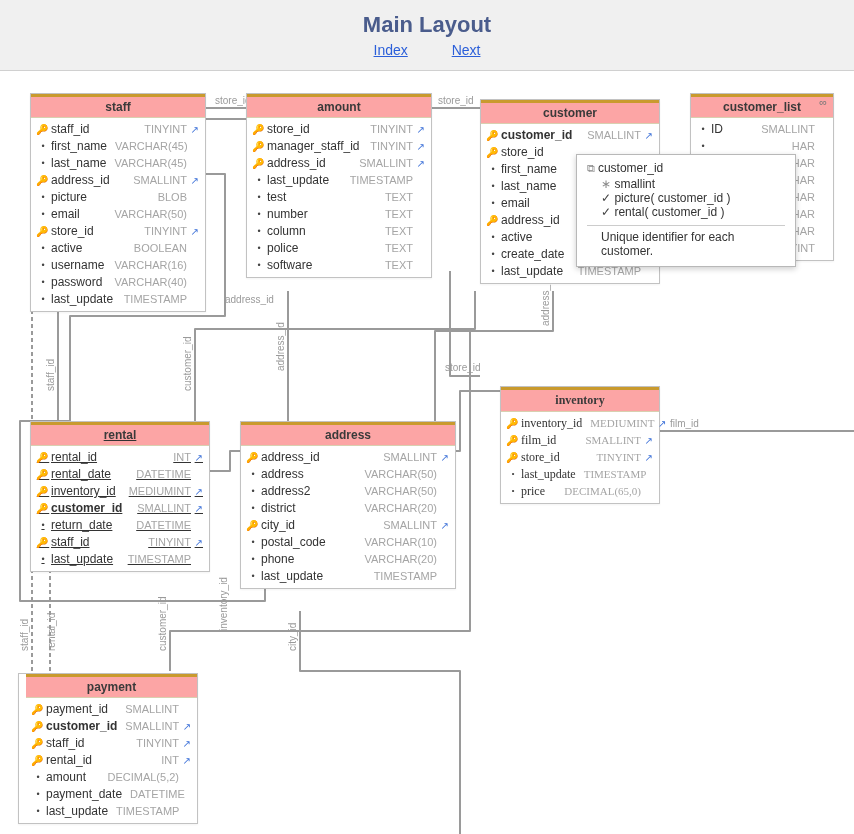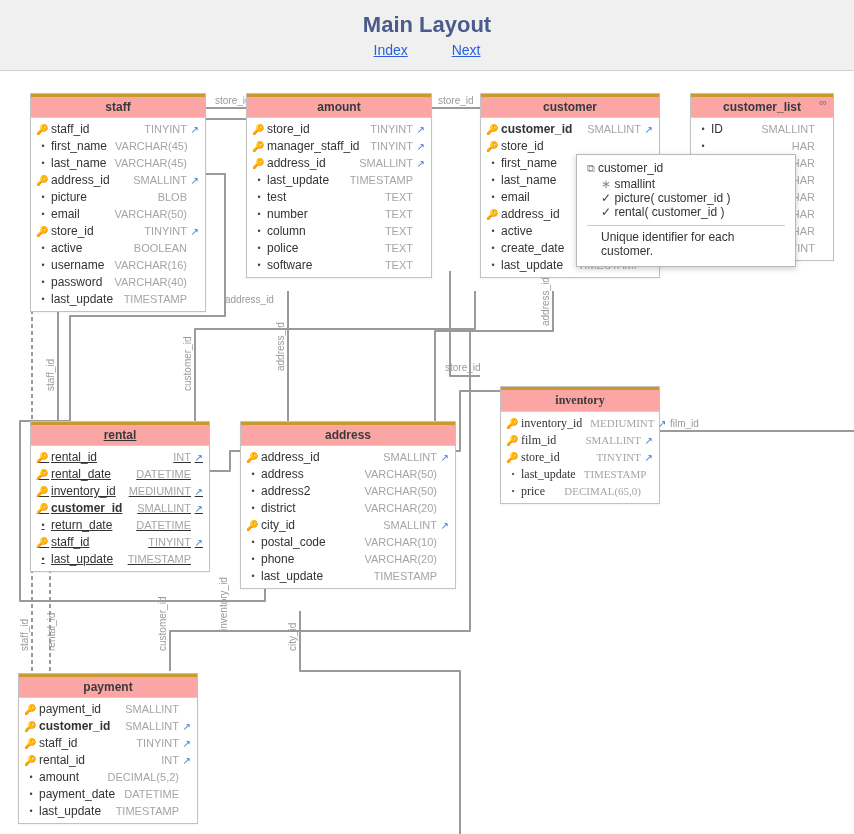--- a/index.html
+++ b/index.html
@@ -316,21 +316,21 @@
         </div>
         <div class="row">
           <span class="icon dot"></span>
           <span class="col-name">software</span>
           <span class="col-type">TEXT</span>
           <span class="fk-mark"></span>
         </div>
       </div>
   </div>
 
-  <div class="entity" id="ent-customer" style="left:480px; top:22px; width:180px;">
+  <div class="entity" id="ent-customer" style="left:480px; top:28px; width:180px;">
     <div class="entity-header">customer</div>
     <div class="entity-body">
         <div class="row">
           <span class="icon key"></span>
           <span class="col-name bold">customer_id</span>
           <span class="col-type">SMALLINT</span>
           <span class="fk-mark on"></span>
         </div>
         <div class="row">
           <span class="icon key"></span>
@@ -569,21 +569,21 @@
         </div>
         <div class="row">
           <span class="icon dot"></span>
           <span class="col-name">price</span>
           <span class="col-type">DECIMAL(65,0)</span>
           <span class="fk-mark"></span>
         </div>
       </div>
   </div>
 
-  <div class="entity" id="ent-payment" style="left:18px; top:602px; width:180px;">
+  <div class="entity" id="ent-payment" style="left:18px; top:602px; width:180px;padding-left:7px;">
     <div class="entity-header">payment</div>
     <div class="entity-body">
         <div class="row">
           <span class="icon key"></span>
           <span class="col-name">payment_id</span>
           <span class="col-type">SMALLINT</span>
           <span class="fk-mark"></span>
         </div>
         <div class="row">
           <span class="icon key"></span>

